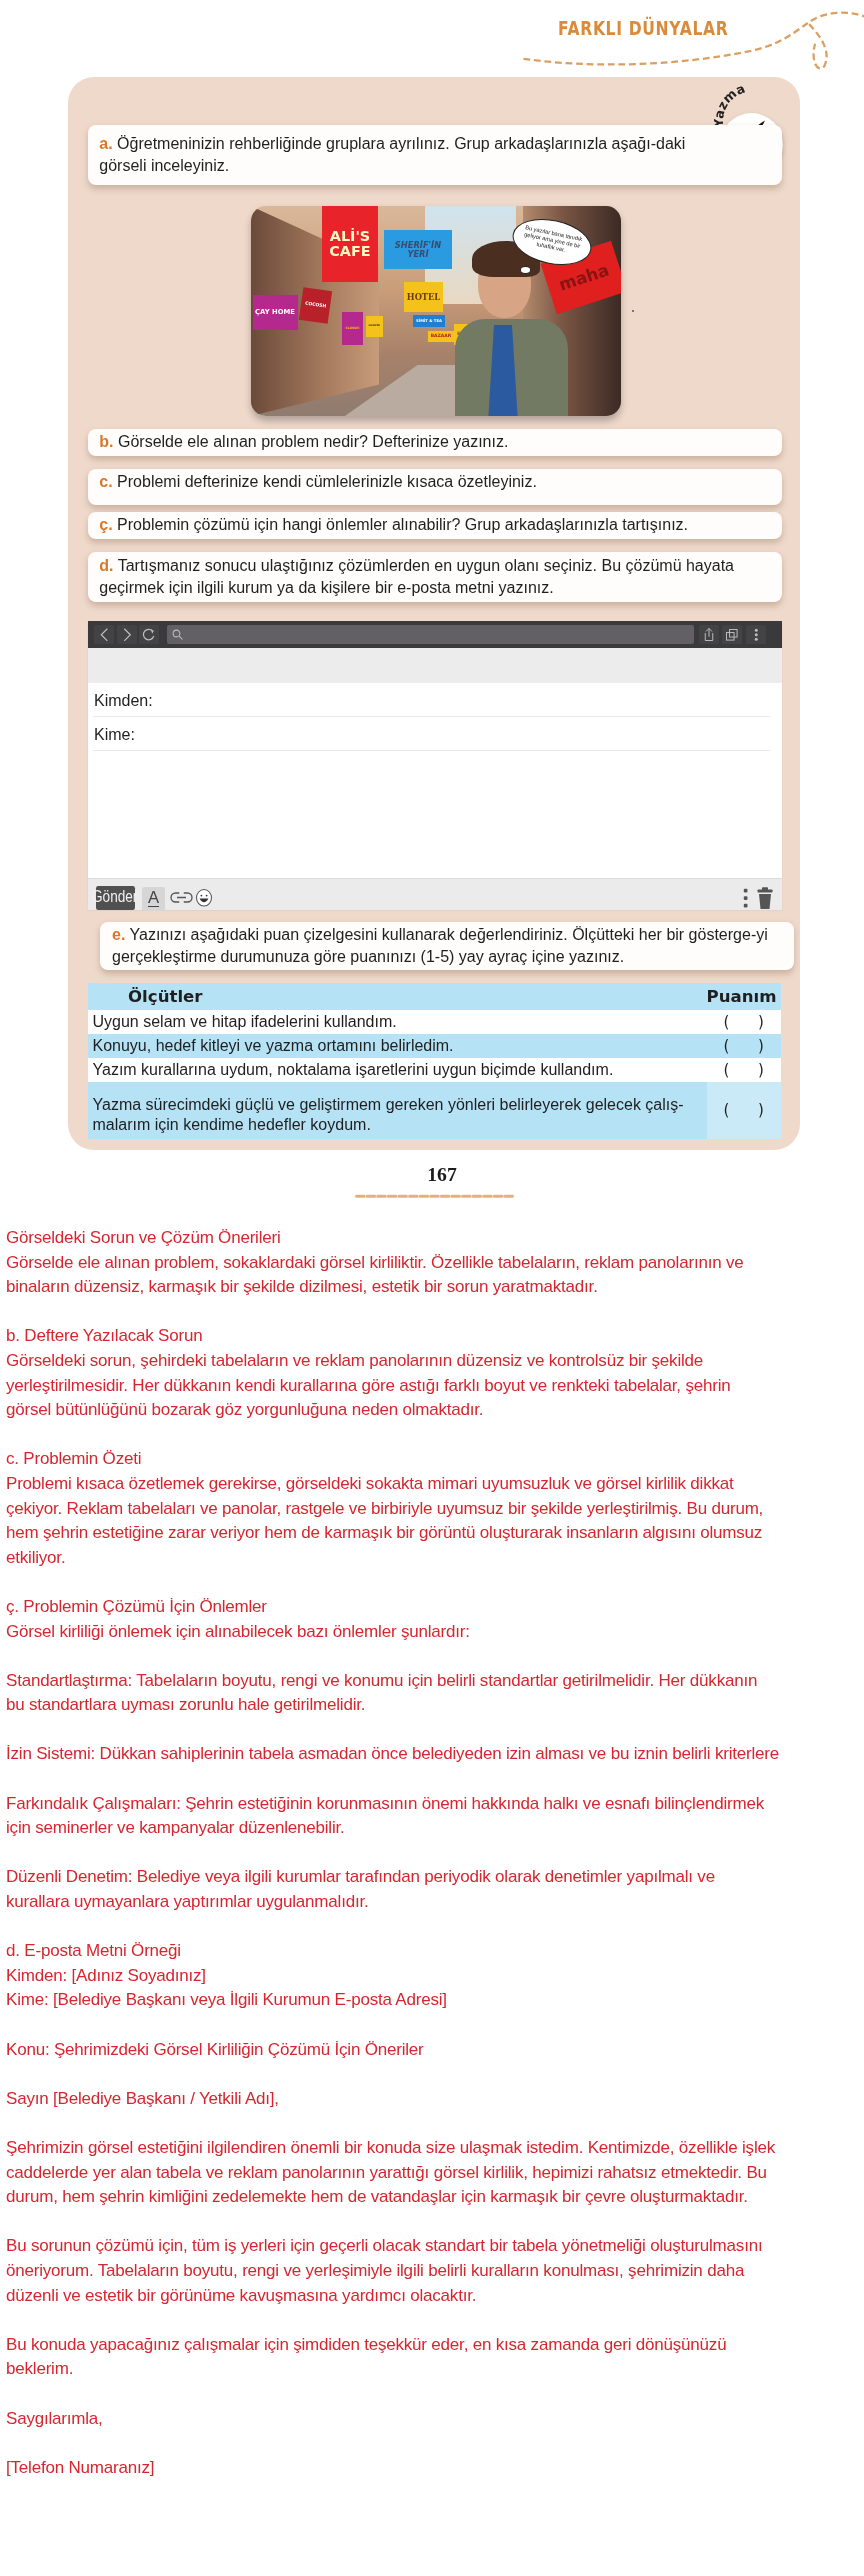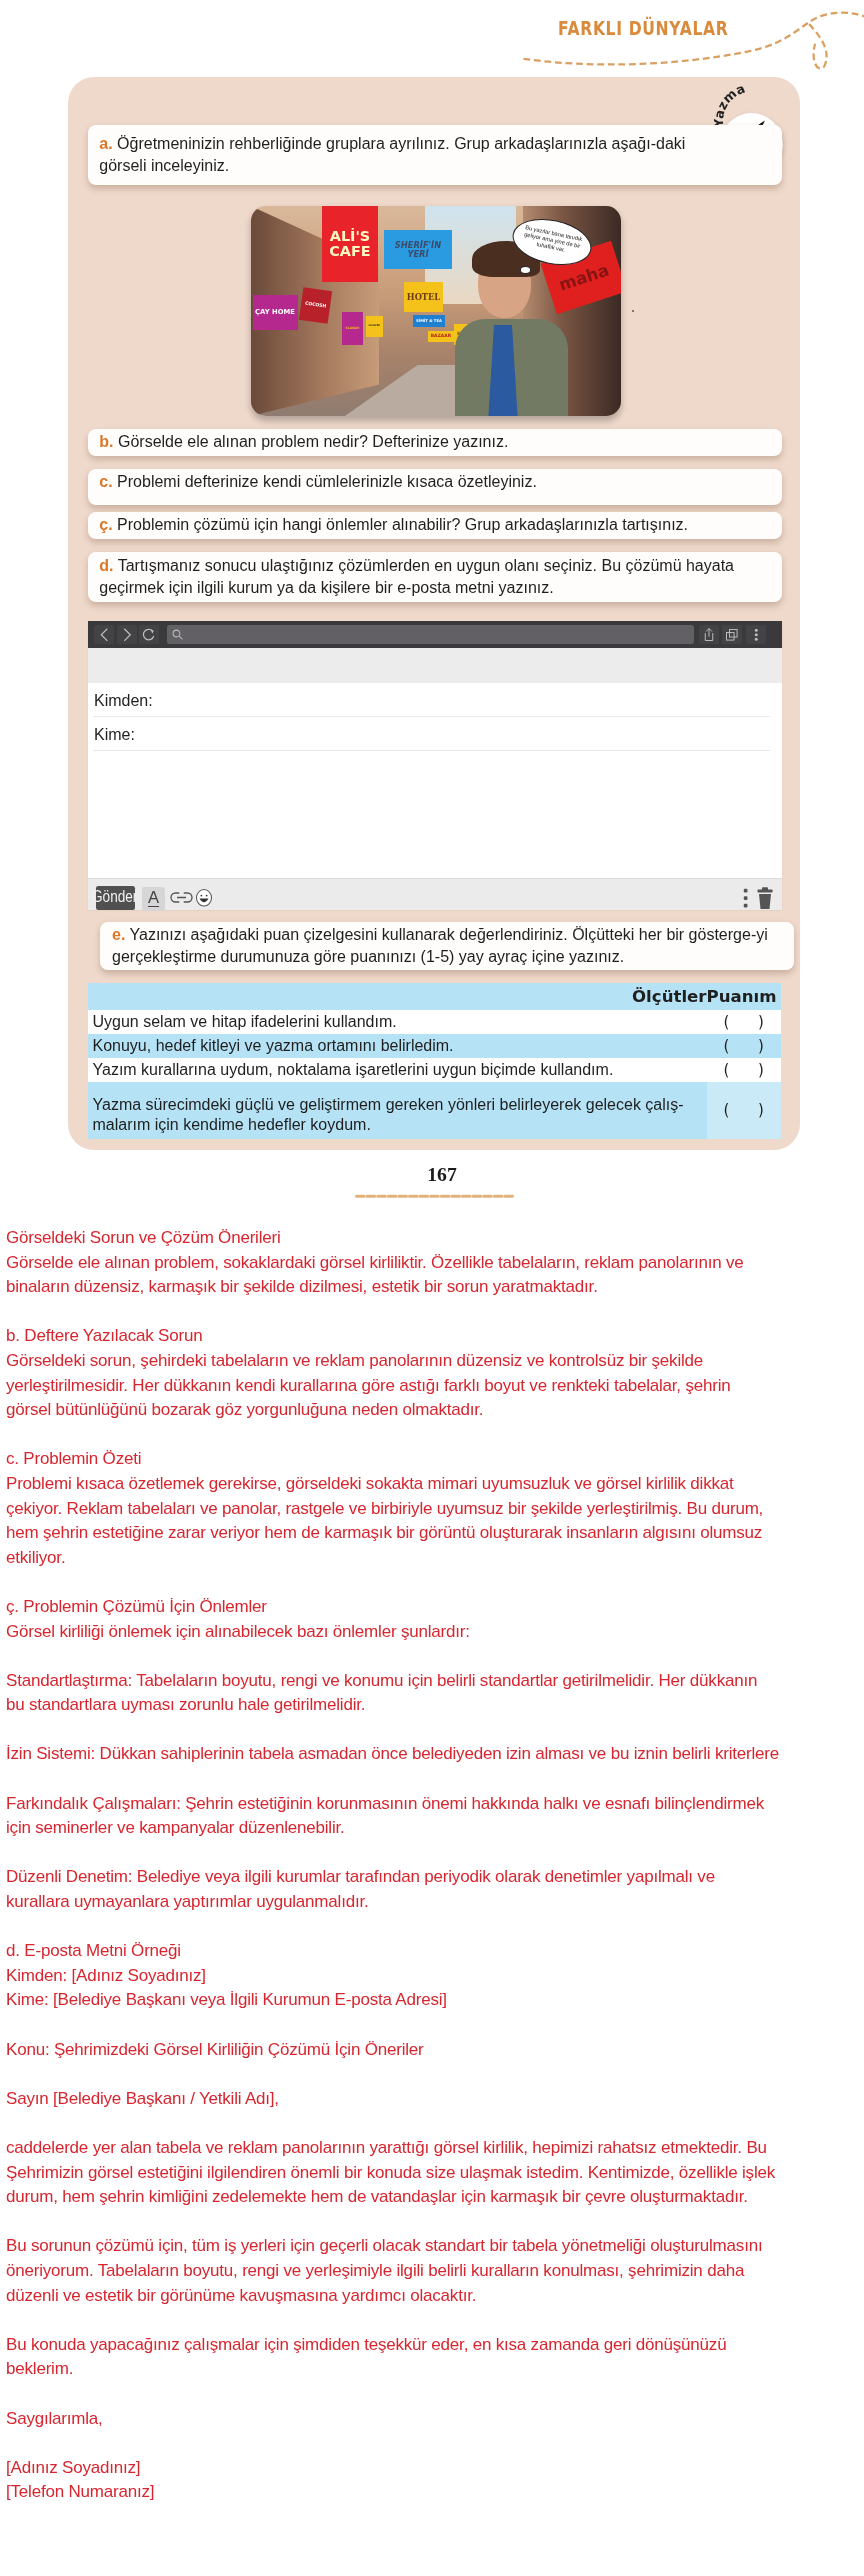--- a/index.html
+++ b/index.html
@@ -104,21 +104,21 @@
   .fmt-btn { position: absolute; left: 54px; top: 7.6px; width: 23px; height: 24px; background: #d6d6d6; border-radius: 2.3px; color: #444; font-size: 16.6px; display: flex; align-items: center; justify-content: center; }
   .fmt-btn span { border-bottom: 1.5px solid #444; line-height: 16.6px; }
   .link-btn { position: absolute; left: 82px; top: 10.6px; }
   .emoji-btn { position: absolute; left: 107px; top: 9px; }
   .kebab { position: absolute; left: 655px; top: 7.6px; width: 6px; height: 23px; }
   .trash { position: absolute; left: 668px; top: 7.6px; }
 
   
   .rubric { position: absolute; left: 88px; top: 983px; width: 693px; border-collapse: collapse; font-size: 16px; color: #1f1f1f; }
   .rubric th { background: #b5e2f5; height: 27px; font-weight: bold; font-size: 16.6px; font-family: "DejaVu Sans", sans-serif; }
-  .rubric th.crit { text-align: right; padding-left: 40px; }
+  .rubric th.crit { text-align: left; padding-left: 40px; }
   .rubric th.score { text-align: right; padding-right: 4.5px; width: 70px; }
   .rubric td { height: 24px; padding: 0 4.5px; }
   .rubric tr.white td { background: #ffffff; }
   .rubric tr.blue td { background: #b5e2f5; }
   .rubric tr.last td.crit { background: #b5e2f5; line-height: 20.4px; padding-top: 13px; padding-bottom: 3px; }
   .rubric tr.last td.score { background: #cbeaf8; }
   .rubric td.score { text-align: center; white-space: pre; font-family: "DejaVu Sans", sans-serif; font-size: 15px; }
 
   
   .page-num { position: absolute; left: 408px; top: 1163px; width: 68px; text-align: center; font-family: "Liberation Serif", serif; font-weight: bold; font-size: 19.7px; color: #1a1a1a; }
@@ -353,29 +353,28 @@
     <p>kurallara uymayanlara yaptırımlar uygulanmalıdır.</p>
     <p class="gap"></p>
     <p>d. E-posta Metni Örneği</p>
     <p>Kimden: [Adınız Soyadınız]</p>
     <p>Kime: [Belediye Başkanı veya İlgili Kurumun E-posta Adresi]</p>
     <p class="gap"></p>
     <p>Konu: Şehrimizdeki Görsel Kirliliğin Çözümü İçin Öneriler</p>
     <p class="gap"></p>
     <p>Sayın [Belediye Başkanı / Yetkili Adı],</p>
     <p class="gap"></p>
+    <p>Şehrimizin görsel estetiğini ilgilendiren önemli bir konuda size ulaşmak istedim. Kentimizde, özellikle işlek</p>
     <p>caddelerde yer alan tabela ve reklam panolarının yarattığı görsel kirlilik, hepimizi rahatsız etmektedir. Bu</p>
-    <p>Şehrimizin görsel estetiğini ilgilendiren önemli bir konuda size ulaşmak istedim. Kentimizde, özellikle işlek</p>
     <p>durum, hem şehrin kimliğini zedelemekte hem de vatandaşlar için karmaşık bir çevre oluşturmaktadır.</p>
     <p class="gap"></p>
     <p>Bu sorunun çözümü için, tüm iş yerleri için geçerli olacak standart bir tabela yönetmeliği oluşturulmasını</p>
     <p>öneriyorum. Tabelaların boyutu, rengi ve yerleşimiyle ilgili belirli kuralların konulması, şehrimizin daha</p>
     <p>düzenli ve estetik bir görünüme kavuşmasına yardımcı olacaktır.</p>
     <p class="gap"></p>
     <p>Bu konuda yapacağınız çalışmalar için şimdiden teşekkür eder, en kısa zamanda geri dönüşünüzü</p>
     <p>beklerim.</p>
     <p class="gap"></p>
     <p>Saygılarımla,</p>
     <p class="gap"></p>
-    <p>[Adınız Soyadınız]</p>
     <p>[Telefon Numaranız]</p>
   </div>
 
 
 </body></html>

